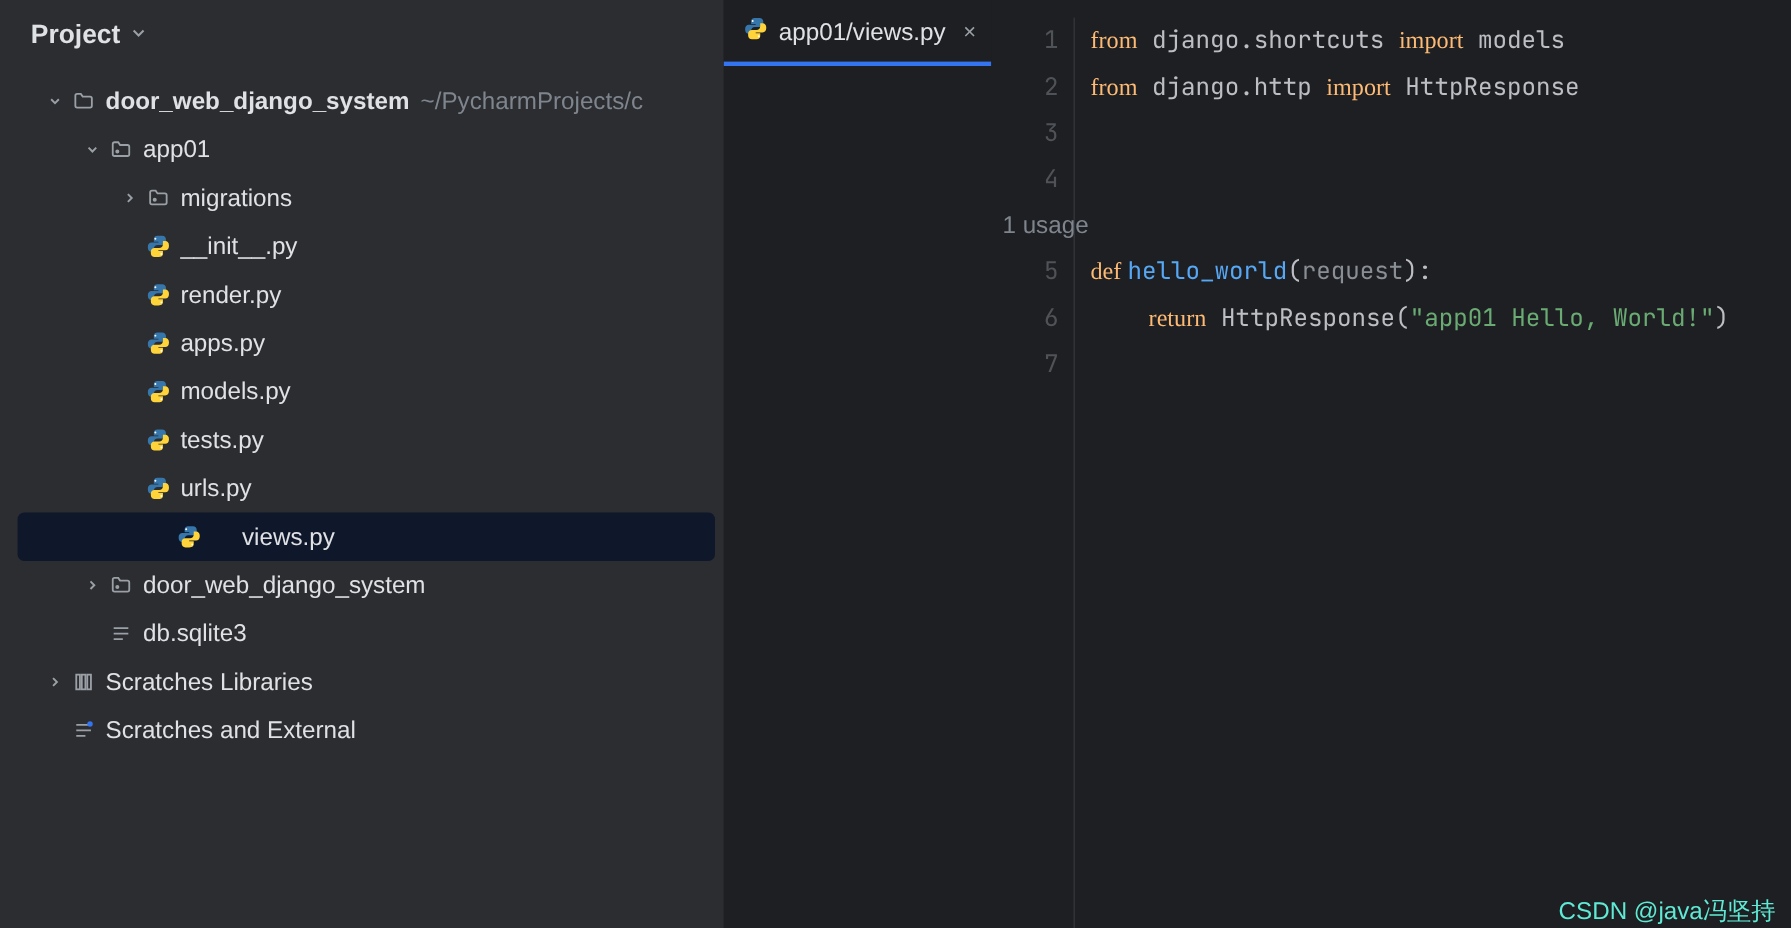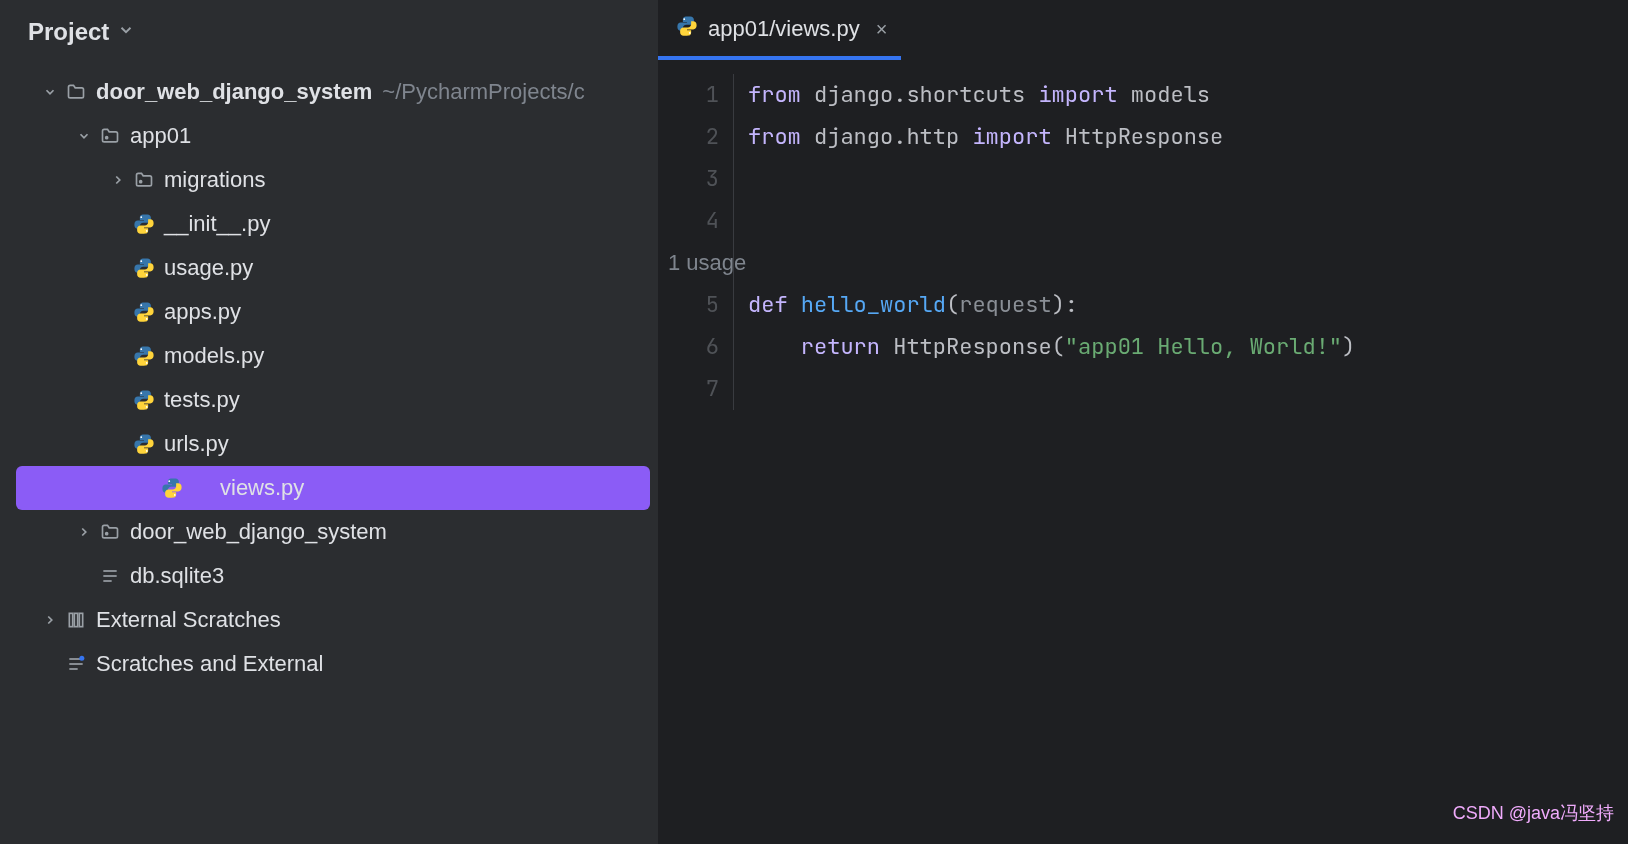--- a/index.html
+++ b/index.html
@@ -36,21 +36,21 @@
     align-items: center;
     height: 44px;
     padding-left: 22px;
     font-size: 22px;
     color: #dfe1e5;
     white-space: nowrap;
     border-radius: 6px;
     margin: 0 8px;
   }
   .tree-row.selected {
-    background: #8b5cf6;
+    background: #0f172a;
     gap: 28px;
   }
   .tree-row .indent { display:inline-block; }
   .tree-row .chev {
     width: 24px;
     display: inline-flex;
     justify-content: center;
     color: #9aa0a6;
     font-size: 16px;
   }
@@ -64,21 +64,20 @@
   .tree-row .label { color: #dfe1e5; }
   .tree-row .muted { color: #7f858e; margin-left: 10px; }
   .folder-ico, .dir-ico, .lines-ico, .libs-ico, .scratch-ico {
     width: 22px; height: 20px;
   }
   .py-ico { width: 22px; height: 22px; }
   .editor-pane {
     flex: 1;
     background: #1e1f22;
     display: flex;
-    flex-direction: column;
   }
   .tabs {
     display: flex;
     align-items: stretch;
     height: 58px;
     background: #1e1f22;
   }
   .tab {
     display: flex;
     align-items: center;
@@ -123,30 +122,30 @@
     color: #7f858e;
     text-align: left;
     padding-left: 10px;
     white-space: nowrap;
   }
   .code {
     padding-left: 14px;
     color: #bcbec4;
   }
   .code .line { height: 42px; white-space: pre; }
-  .kw { color: #c4b5fd; }
+  .kw { color: #fdba74; font-family: Liberation Serif, serif; }
   .fn { color: #56a8f5; }
   .param { color: #8a8f96; }
   .str { color: #6aab73; }
   .watermark {
     position: fixed;
     right: 14px;
-    bottom: 19px;
-    font-size: 18px;
-    color: #f0abfc;
+    bottom: 1px;
+    font-size: 22px;
+    color: #5eead4;
   }
 </style>
 </head>
 <body>
 
 <div class="sidebar">
   <div class="sidebar-header">
     <span class="sidebar-header-title">Project</span>
     <span>
       <svg width="18" height="18" viewBox="0 0 24 24" fill="none" stroke="#9aa0a6" stroke-width="2.5">
@@ -219,21 +218,21 @@
     <div class="tree-row">
       <span class="indent" style="width:92px"></span>
       <span class="icon">
         <svg class="py-ico" viewBox="0 0 32 32">
             <path fill="#3776ab" d="M16 2c-5 0-6 2-6 5v3h6v1H7c-3 0-5 2-5 6s2 6 5 6h3v-4c0-3 2-5 5-5h6c3 0 5-2 5-5V7c0-3-2-5-5-5z"></path>
             <path fill="#ffd43b" d="M16 30c5 0 6-2 6-5v-3h-6v-1h9c3 0 5-2 5-6s-2-6-5-6h-3v4c0 3-2 5-5 5h-6c-3 0-5 2-5 5v2c0 3 2 5 5 5z"></path>
             <circle cx="12" cy="6" r="1.3" fill="#fff"></circle>
             <circle cx="20" cy="26" r="1.3" fill="#fff"></circle>
           </svg>
       </span>
-      <span class="label">usage.py</span>
+      <span class="label">render.py</span>
     </div>
     <div class="tree-row">
       <span class="indent" style="width:92px"></span>
       <span class="icon">
         <svg class="py-ico" viewBox="0 0 32 32">
             <path fill="#3776ab" d="M16 2c-5 0-6 2-6 5v3h6v1H7c-3 0-5 2-5 6s2 6 5 6h3v-4c0-3 2-5 5-5h6c3 0 5-2 5-5V7c0-3-2-5-5-5z"></path>
             <path fill="#ffd43b" d="M16 30c5 0 6-2 6-5v-3h-6v-1h9c3 0 5-2 5-6s-2-6-5-6h-3v4c0 3-2 5-5 5h-6c-3 0-5 2-5 5v2c0 3 2 5 5 5z"></path>
             <circle cx="12" cy="6" r="1.3" fill="#fff"></circle>
             <circle cx="20" cy="26" r="1.3" fill="#fff"></circle>
           </svg>
@@ -324,21 +323,21 @@
             <polyline points="9 6 15 12 9 18"></polyline>
           </svg>
       </span>
       <span class="icon">
         <svg class="libs-ico" viewBox="0 0 24 24" fill="none" stroke="#9aa0a6" stroke-width="2">
             <rect x="4" y="4" width="4" height="16"></rect>
             <rect x="10" y="4" width="4" height="16"></rect>
             <rect x="16" y="4" width="4" height="16"></rect>
           </svg>
       </span>
-      <span class="label">External Scratches</span>
+      <span class="label">Scratches Libraries</span>
     </div>
 
     <div class="tree-row">
       <span class="indent" style="width:24px"></span>
       <span class="icon">
         <svg class="scratch-ico" viewBox="0 0 24 24" fill="none" stroke="#9aa0a6" stroke-width="2">
             <line x1="4" y1="6" x2="20" y2="6"></line>
             <line x1="4" y1="12" x2="20" y2="12"></line>
             <line x1="4" y1="18" x2="14" y2="18"></line>
             <circle cx="19" cy="5" r="3" fill="#3574f0" stroke="none"></circle>

